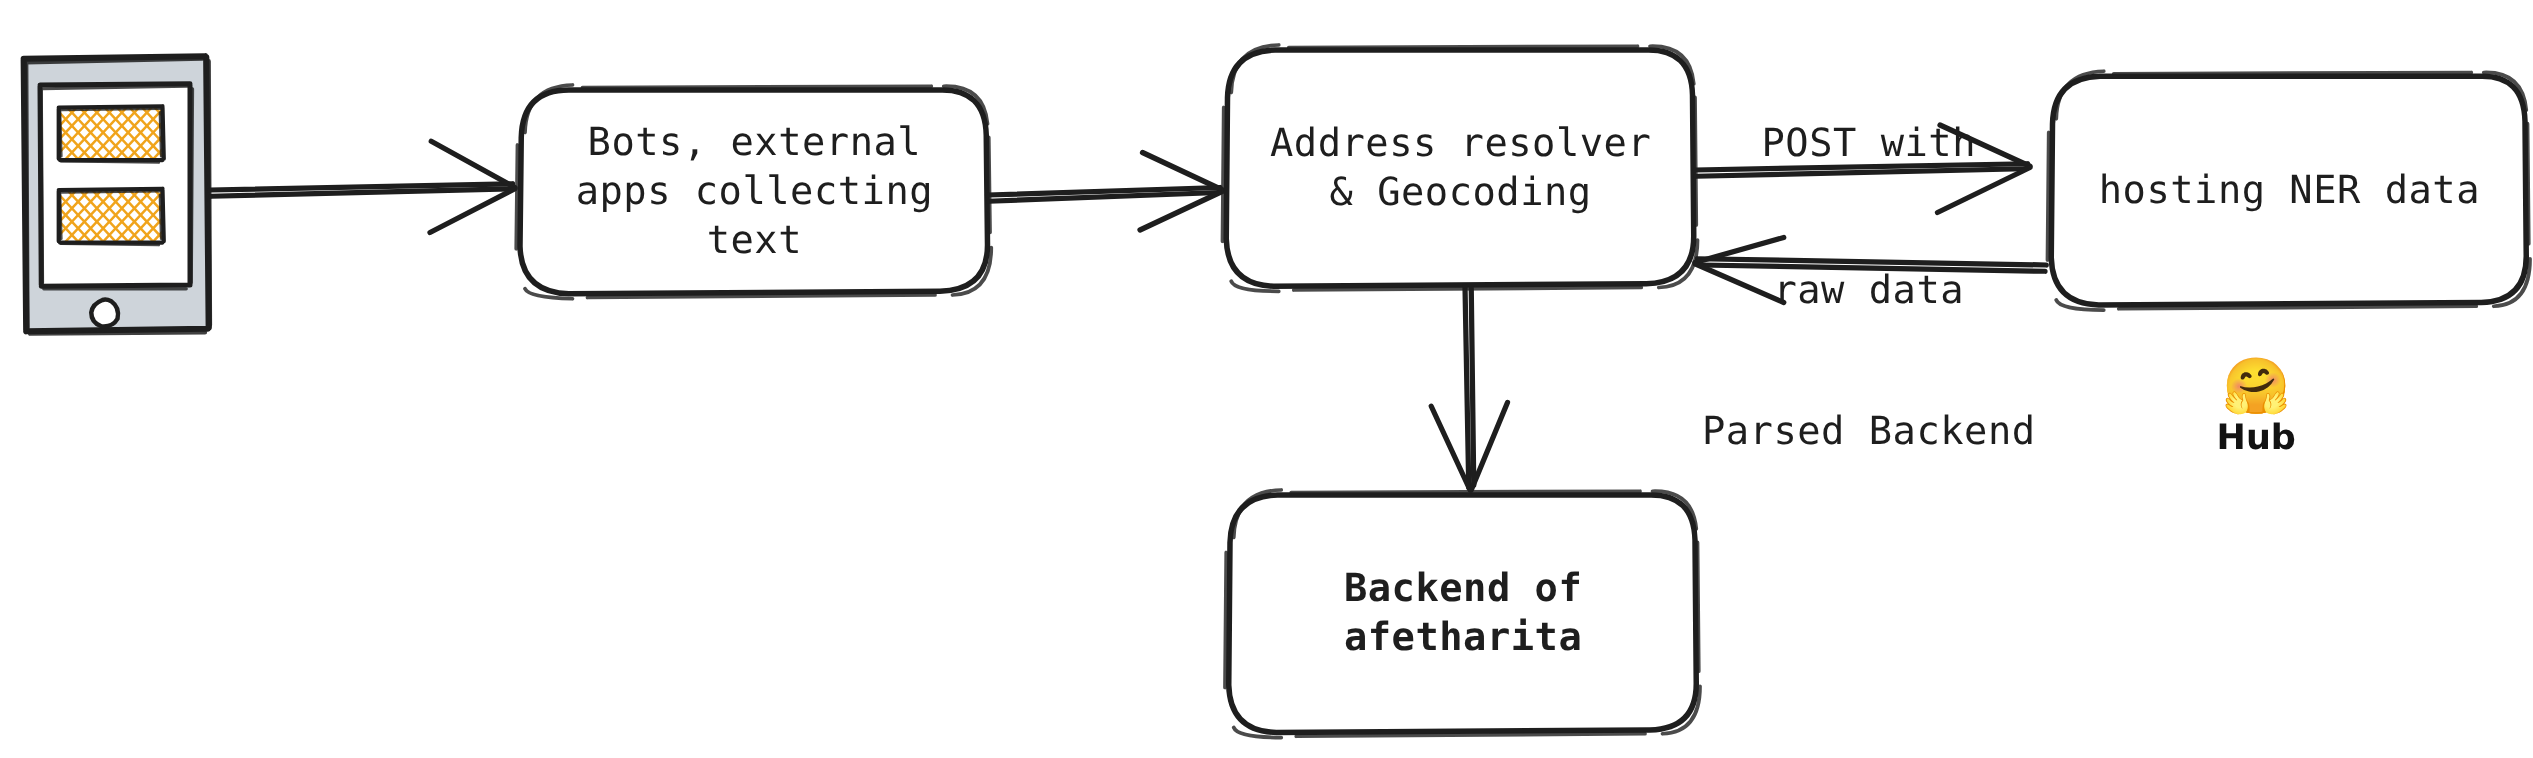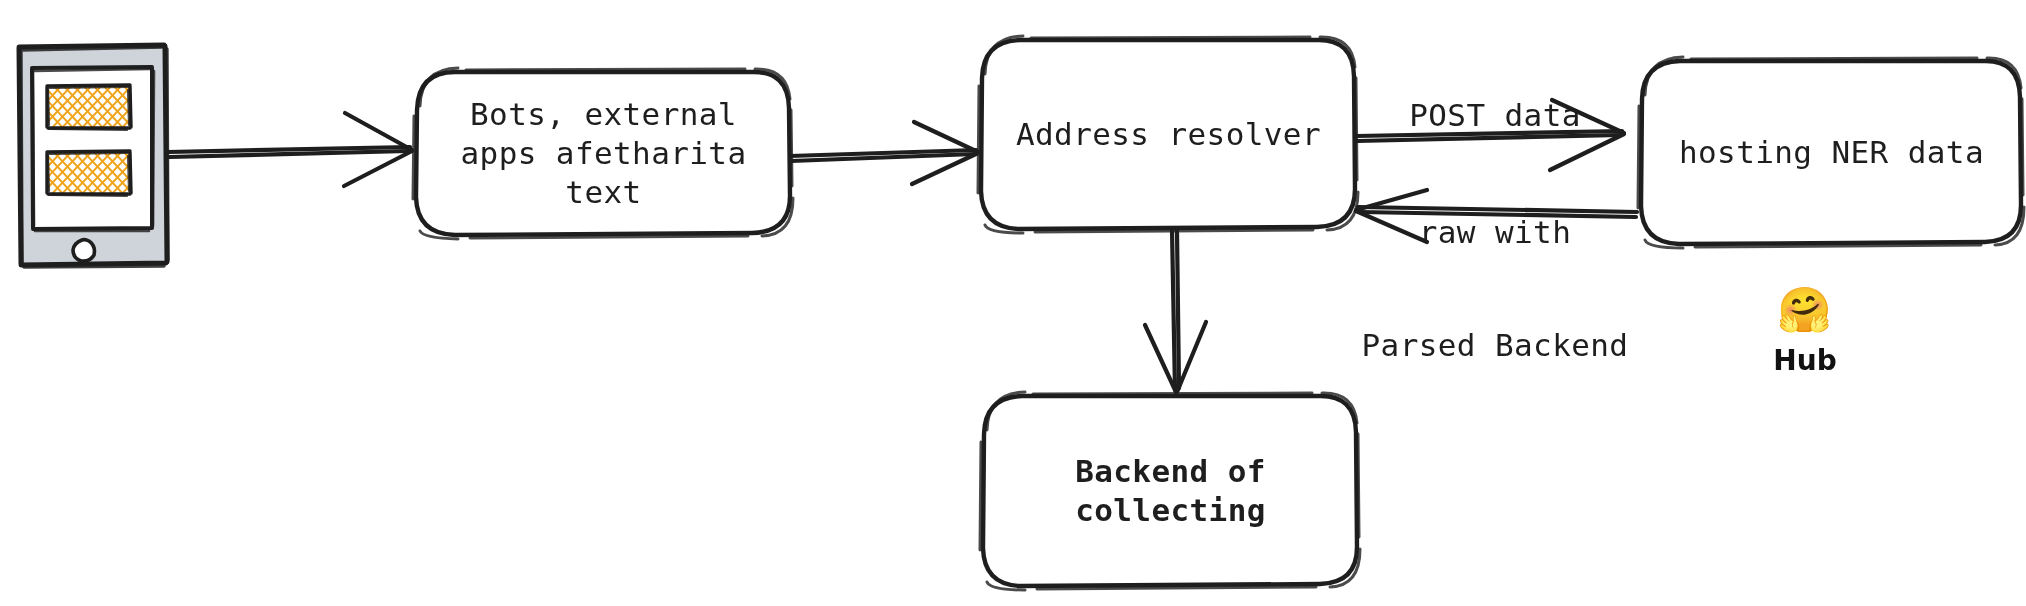--- a/index.html
+++ b/index.html
@@ -62,21 +62,21 @@
     font-size: 44px;
     line-height: 44px;
     height: 46px;
   }
   .hub-text {
     font-family: "DejaVu Sans", "Liberation Sans", sans-serif;
     font-weight: bold;
     font-size: 28px;
     line-height: 30px;
     color: #121212;
-    margin-top: 12px;
+    margin-top: 1px;
   }
 </style>
 </head>
 <body>
 
 <div id="canvas">
 
   <svg id="sketch" viewBox="0 0 2026 606" xmlns="http://www.w3.org/2000/svg">
 
     <g>
@@ -176,40 +176,41 @@
     <g fill="none" stroke="#1e1e1e" stroke-width="4.4" stroke-linecap="round">
       <path d="M1022 396 Q985 397 984 434 L983 548 Q984 585 1021 586 L1320 584 Q1357 583 1357 547 L1356 432 Q1355 395 1319 396 Z" fill="#ffffff"></path>
       <path d="M1025 392 Q988 393 987 430 M981 442 L980 550 M987 582 Q990 590 1025 590 M1037 589 L1316 587
                M1330 587 Q1360 586 1360 549 M1359 537 L1358 434 M1357 423 Q1354 392 1322 393 M1312 393 L1033 394" stroke-width="3" opacity="0.8"></path>
     </g>
 
   </svg>
 
   <div class="node-label" style="left:417px; top:72px; width:373px; height:163px;">
     <span>Bots, external</span>
-    <span>apps afetharita</span>
+    <span>apps collecting</span>
     <span>text</span>
   </div>
 
   <div class="node-label" style="left:982px; top:40px; width:373px; height:189px;">
     <span>Address resolver</span>
+    <span>&amp; Geocoding</span>
   </div>
 
   <div class="node-label" style="left:1642px; top:61px; width:379px; height:183px;">
     <span>hosting NER data</span>
   </div>
 
   <div class="node-label" style="left:984px; top:396px; width:373px; height:190px;font-weight:bold;">
     <span>Backend of</span>
-    <span>collecting</span>
+    <span>afetharita</span>
   </div>
 
   <div class="edge-label" style="left:1370px; top:18px; width:250px;">
-    <div>POST data</div>
-    <div>raw with</div>
+    <div>POST with</div>
+    <div>raw data</div>
   </div>
 
   <div class="edge-label" style="left:1355px; top:248px; width:280px;">
     <div>Parsed Backend</div>
   </div>
 
   <div class="hub-logo" style="left:1745px; top:288px; width:120px;">
     <span class="hub-emoji">🤗</span>
     <span class="hub-text">Hub</span>
   </div>

